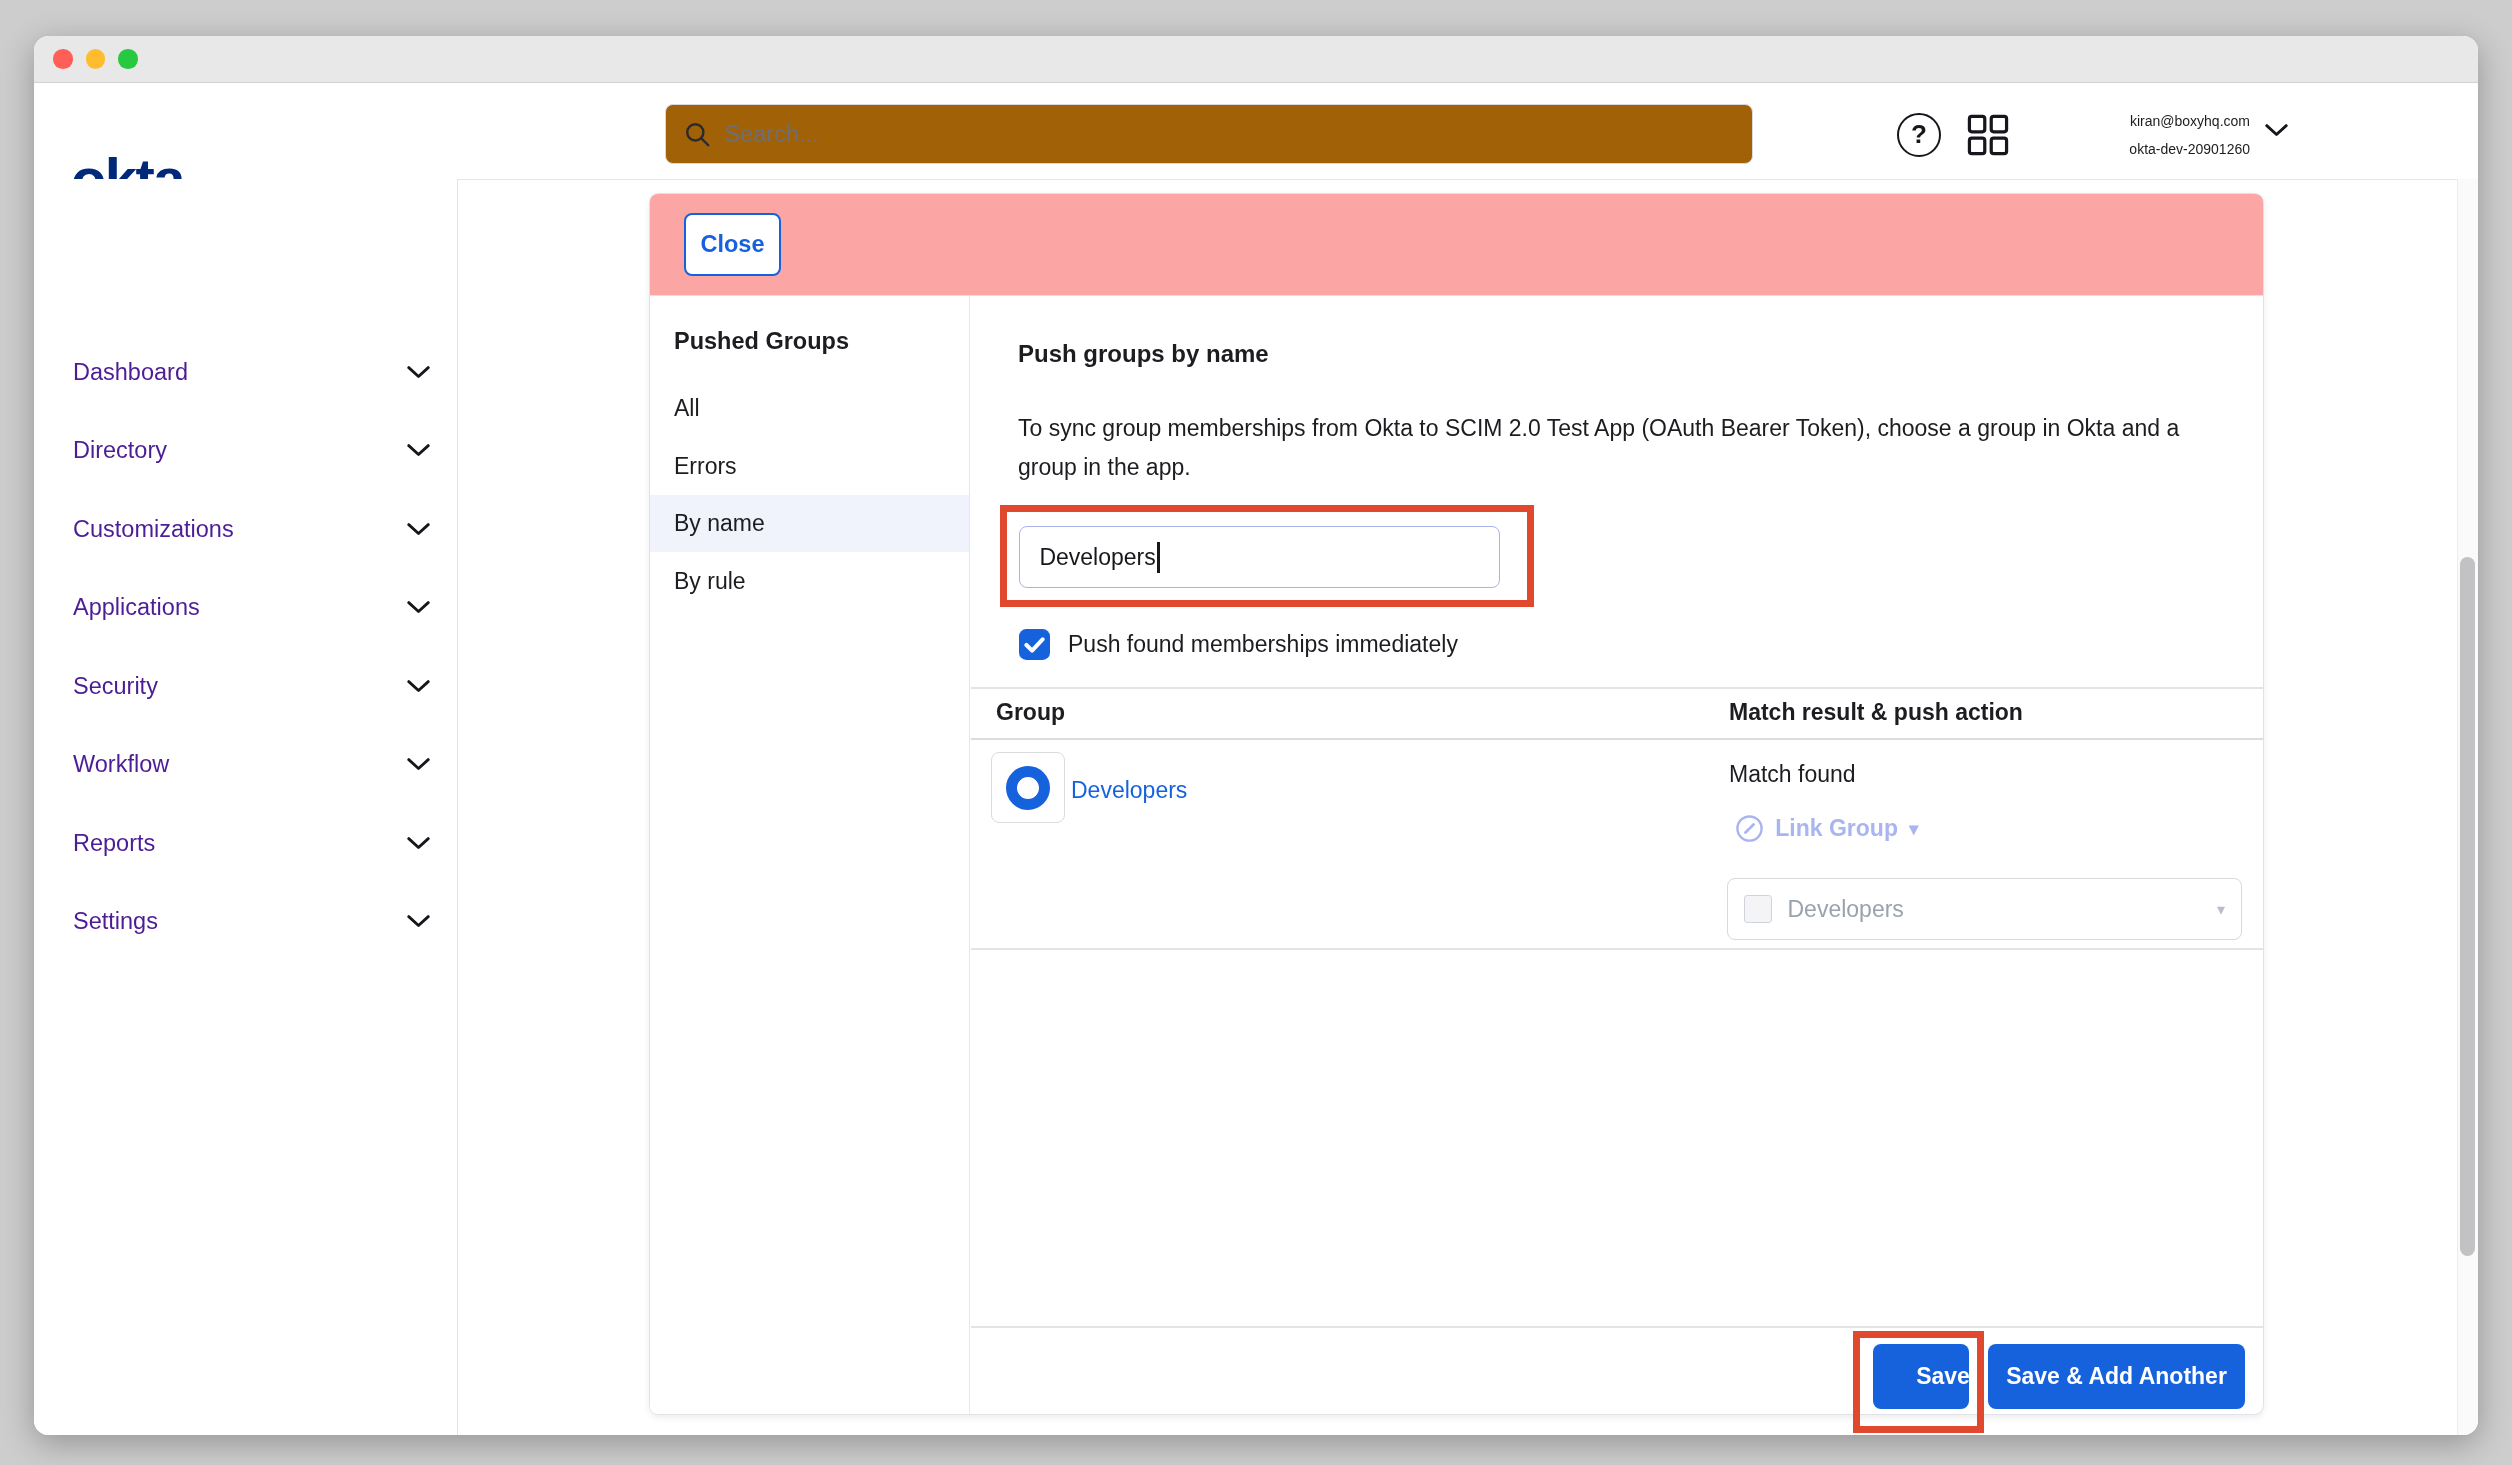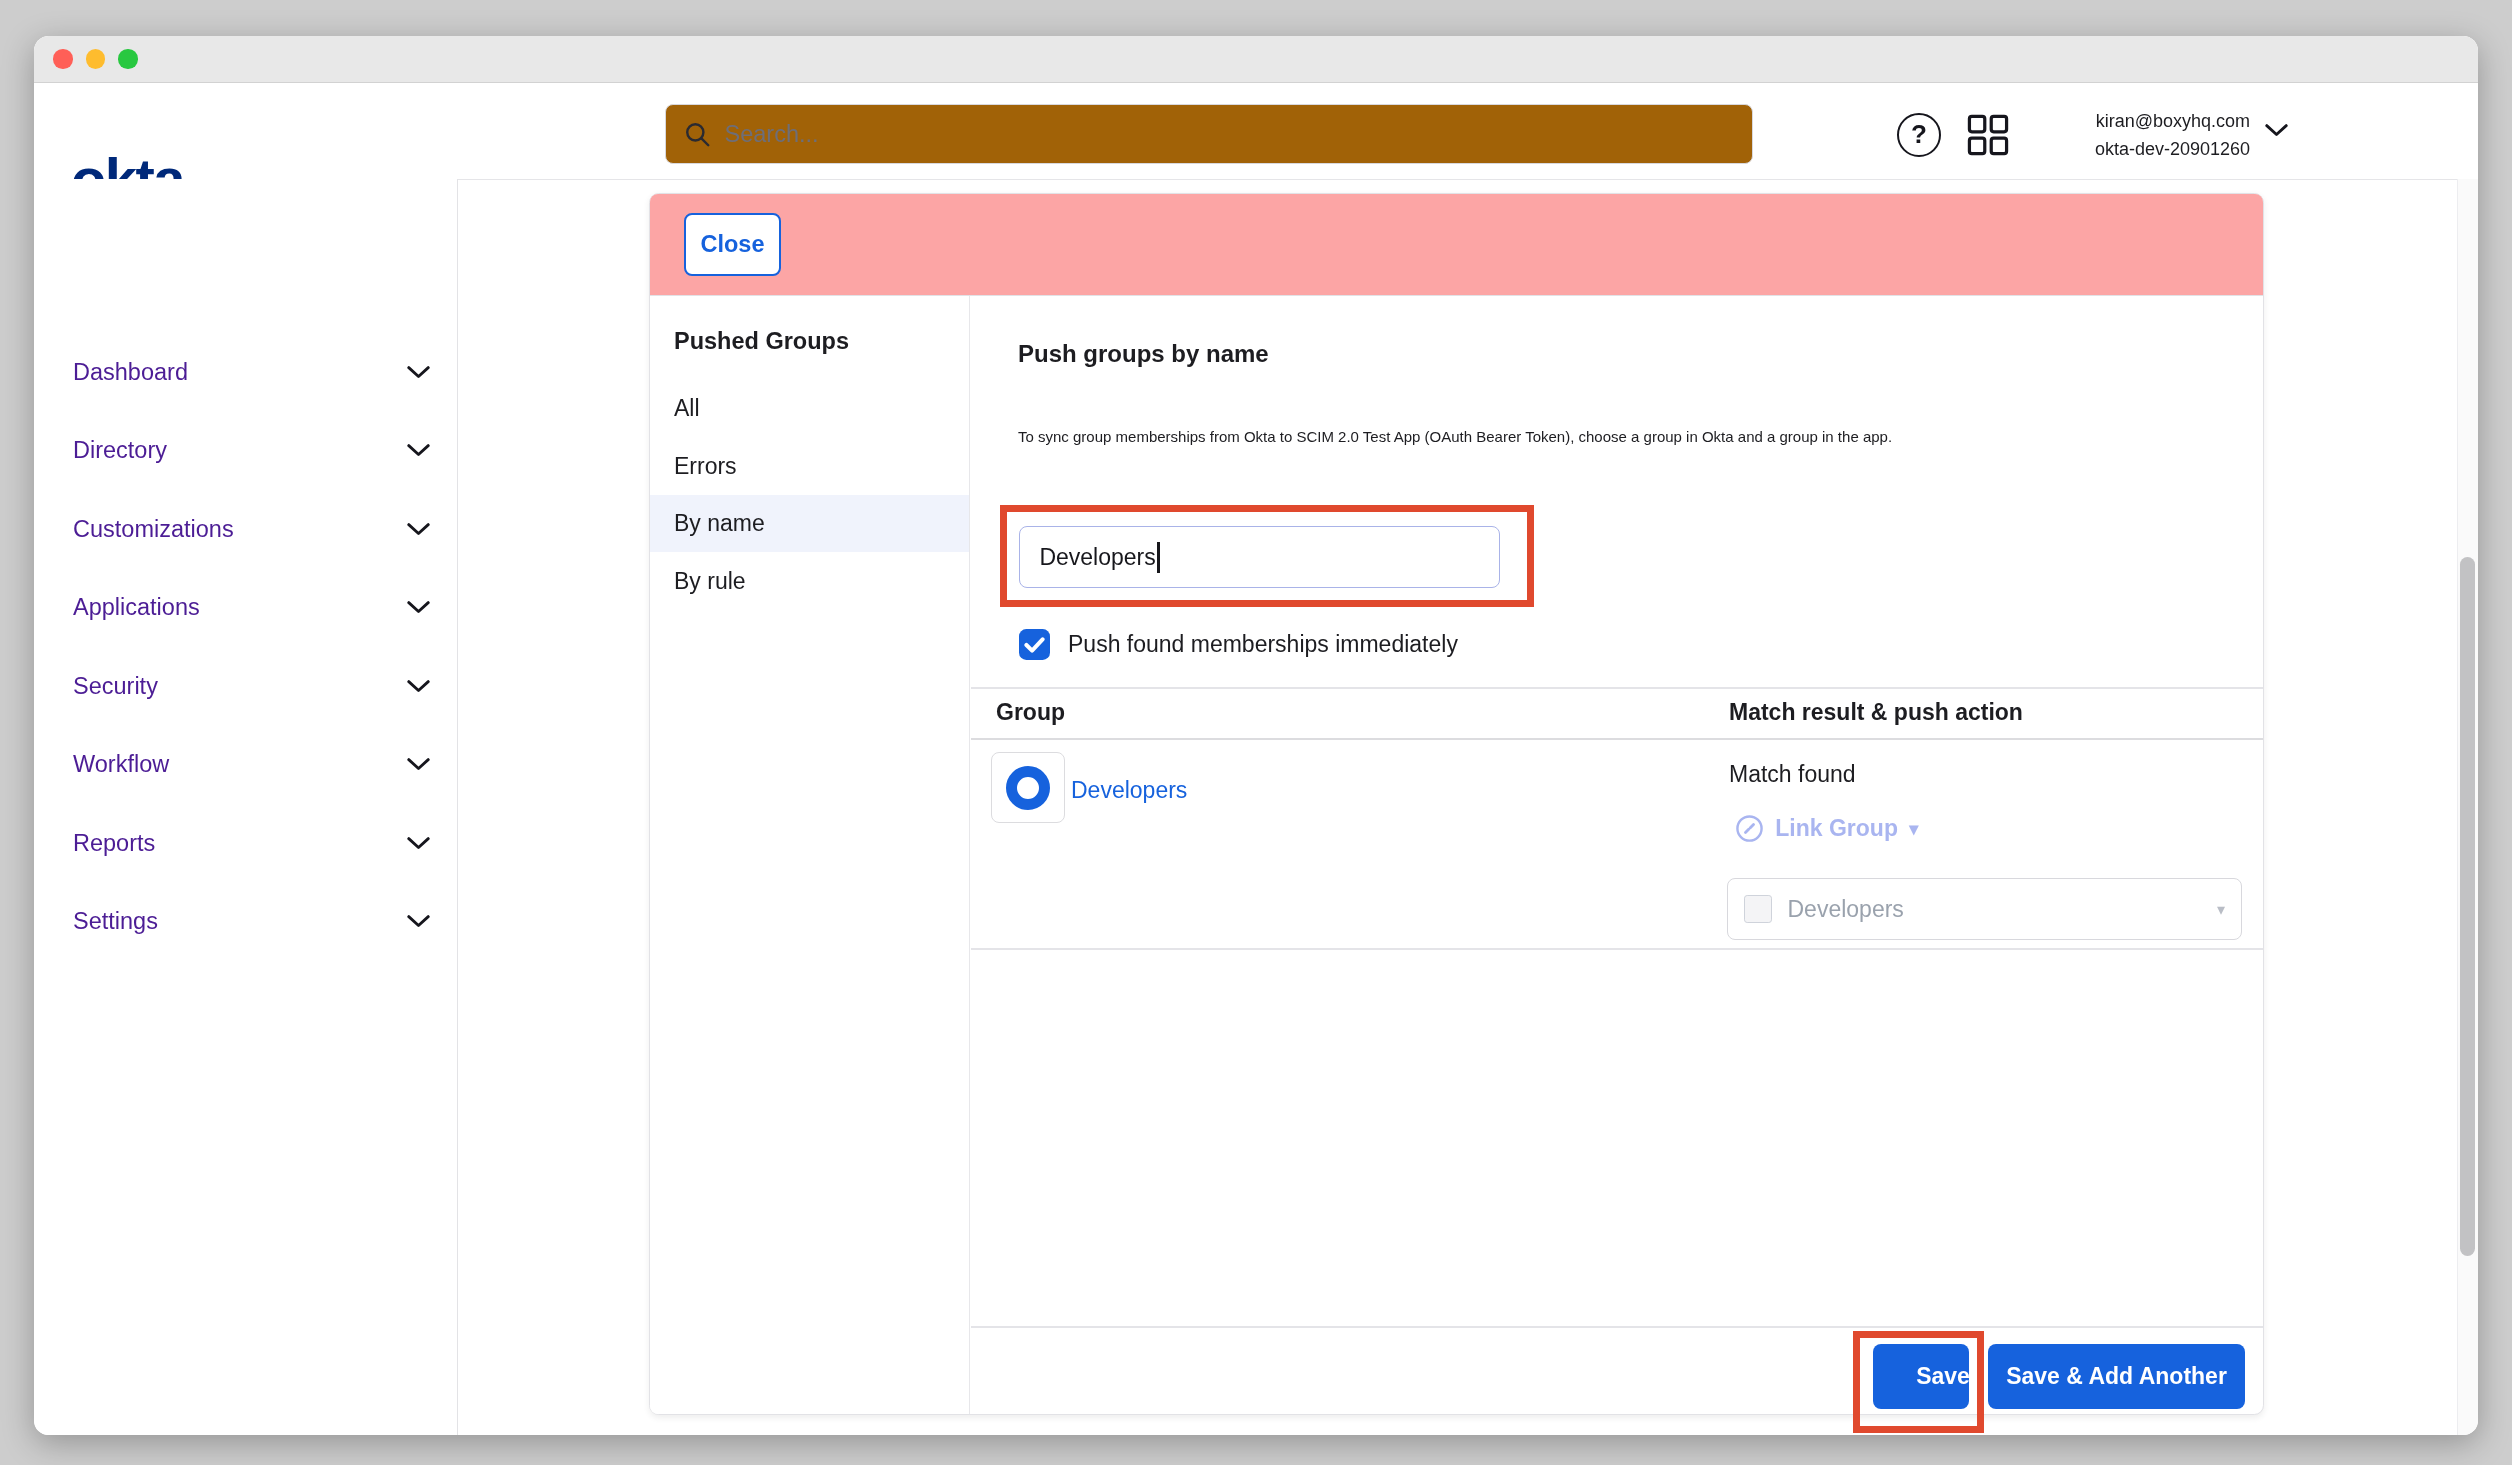--- a/index.html
+++ b/index.html
@@ -54,21 +54,21 @@
   .help-btn {
     position:absolute; left:1863px; top:27.5px; width:44px; height:44px;
     border:2.4px solid #16161d; border-radius:50%;
     display:flex; align-items:center; justify-content:center;
     font-size:26px; font-weight:600; color:#16161d; background:#fff;
   }
   .grid-btn { position:absolute; left:1933px; top:29px; width:42px; height:42px; }
   .account {
     position:absolute; left:1999px; top:18px; width:217px; height:63px;
     display:flex; flex-direction:column; justify-content:center; align-items:flex-end;
-    font-size:18px; line-height:28px; color:#1d1d21; text-align:right;
+    font-size:14px; line-height:28px; color:#1d1d21; text-align:right;
   }
   .account-chevron { position:absolute; left:2231px; top:39px; }
 
   
   .sidebar {
     position:absolute; left:0; top:143px; width:424px; bottom:0;
     background:#fff; border-right:1.6px solid #e3e3e6;
   }
   .side-item {
     position:absolute; left:0; width:100%; height:36px;
@@ -108,21 +108,21 @@
     display:flex; align-items:center; padding-left:24px;
     font-size:23px; color:#1d1d21; cursor:pointer;
   }
   .pnav-item.selected { background:#f0f3fc; }
 
   .panel-body { position:absolute; left:321px; top:102px; right:0; bottom:0; }
 
   .pb-heading { position:absolute; left:47px; top:44px; font-size:24px; font-weight:700; }
   .pb-desc {
     position:absolute; left:47px; top:113px; width:1202px;
-    font-size:15px; line-height:56px; color:#1d1d21;
+    font-size:23px; line-height:39px; color:#1d1d21;
   }
   .group-input {
     position:absolute; left:48px; top:230px; width:481px; height:62px;
     border:1.6px solid #a9b3e8; border-radius:8px; background:#fff;
     display:flex; align-items:center; padding:0 19.4px; font-size:23px; color:#17171c;
   }
   .caret { display:inline-block; width:2.4px; height:31px; background:#17171c; margin-left:1.6px; }
 
   .check-row { position:absolute; left:48px; top:333px; display:flex; align-items:center; gap:18px; }
   .checkbox {

